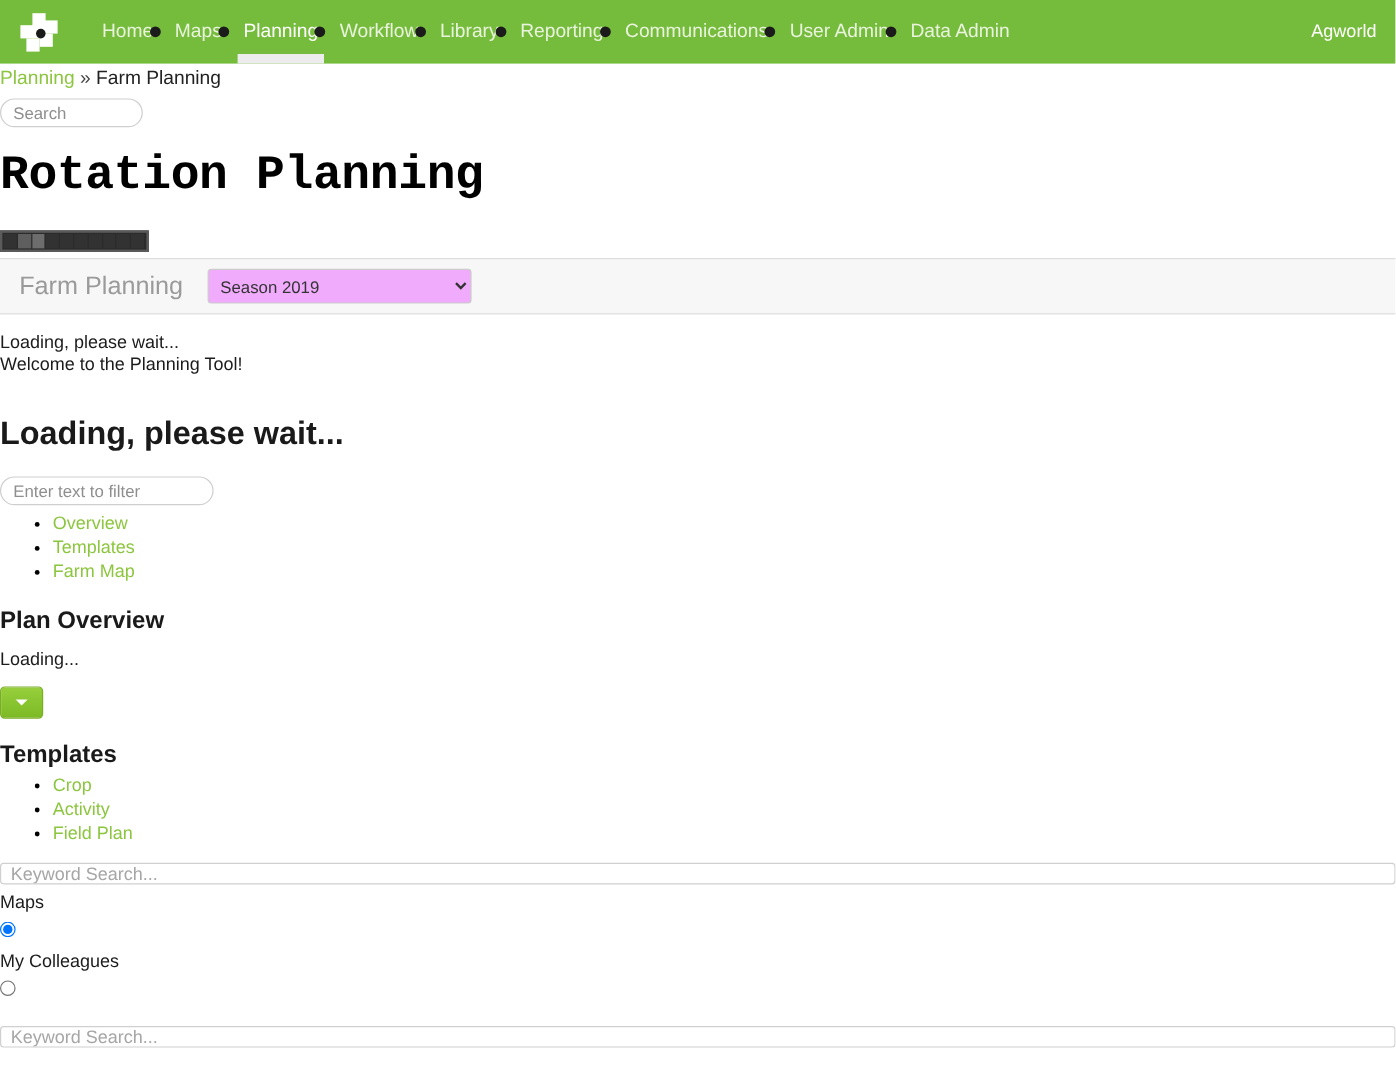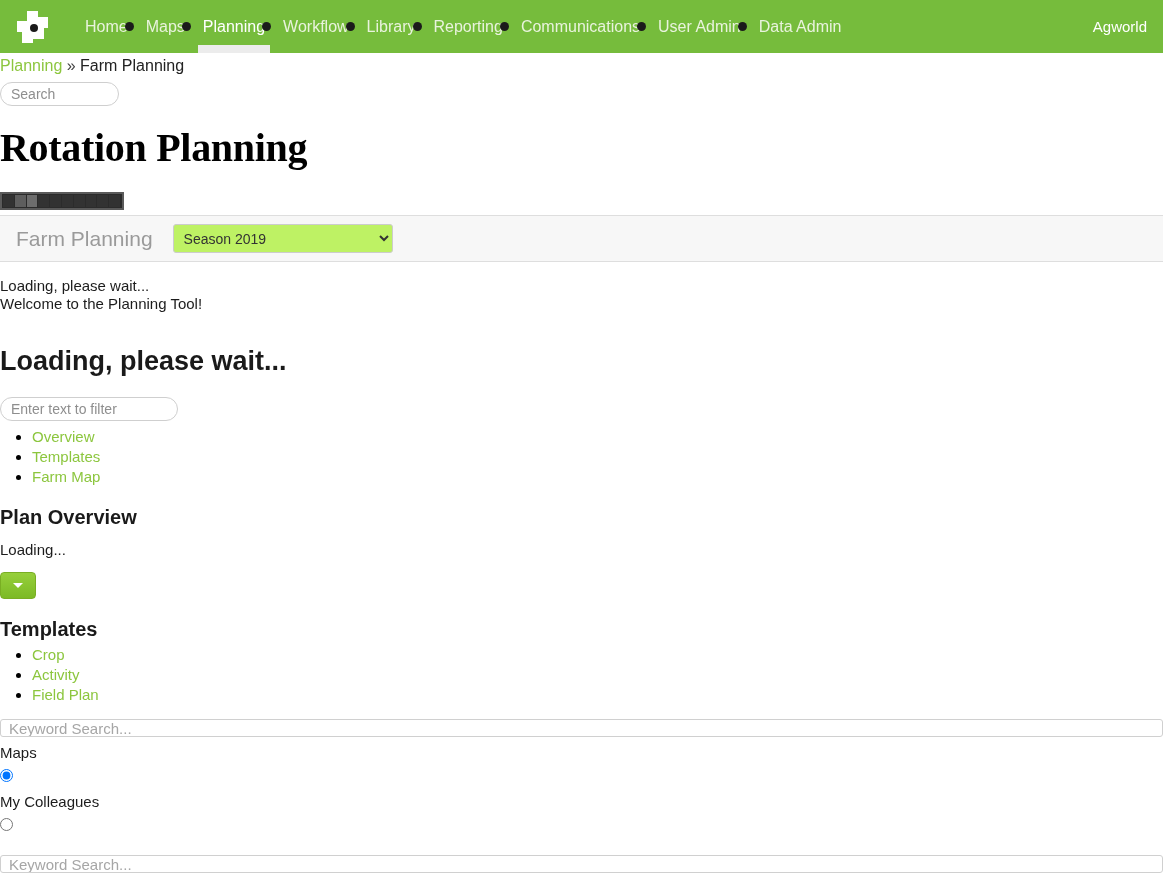--- a/index.html
+++ b/index.html
@@ -109,21 +109,21 @@
     background: #fff;
     outline: none;
     margin: 5px 0 0 0;
     font-family: "Liberation Sans", sans-serif;
   }
   .pill-input::placeholder { color: #8e8e8e; }
   .pill-input.filter { width: 178px; }
 
   
   .page-title {
-    font-family: Liberation Serif, serif;
+    font-family: Liberation Mono, monospace;
     font-size: 40px;
     font-weight: bold;
     color: #000;
     margin: 18px 0 0 0;
     line-height: 48px;
     letter-spacing: -0.3px;
   }
 
   
   .loader-bar {
@@ -160,21 +160,21 @@
     font-size: 21px;
     color: #9a9a9a;
     margin-right: 20px;
     white-space: nowrap;
   }
   .season-select {
     width: 220px;
     height: 29px;
     border: 1px solid #cccccc;
     border-radius: 3px;
-    background: #bef264;
+    background: #f0abfc;
     font-size: 14px;
     color: #333;
     padding: 2px 6px;
     font-family: "Liberation Sans", sans-serif;
     appearance: auto;
   }
 
   
   .content { padding: 0; }
   .txt {
@@ -193,21 +193,21 @@
   h3.sec {
     font-size: 20px;
     font-weight: bold;
     color: #1a1a1a;
     margin: 20px 0 0 0;
     line-height: 20px;
   }
   ul.links {
     list-style: disc;
     margin: 6px 0 0 0;
-    padding-left: 32px;
+    padding-left: 44px;
   }
   ul.links li {
     line-height: 20px;
     margin: 0;
   }
   ul.links li a {
     color: #8cc63e;
     font-size: 15px;
     text-decoration: none;
   }

